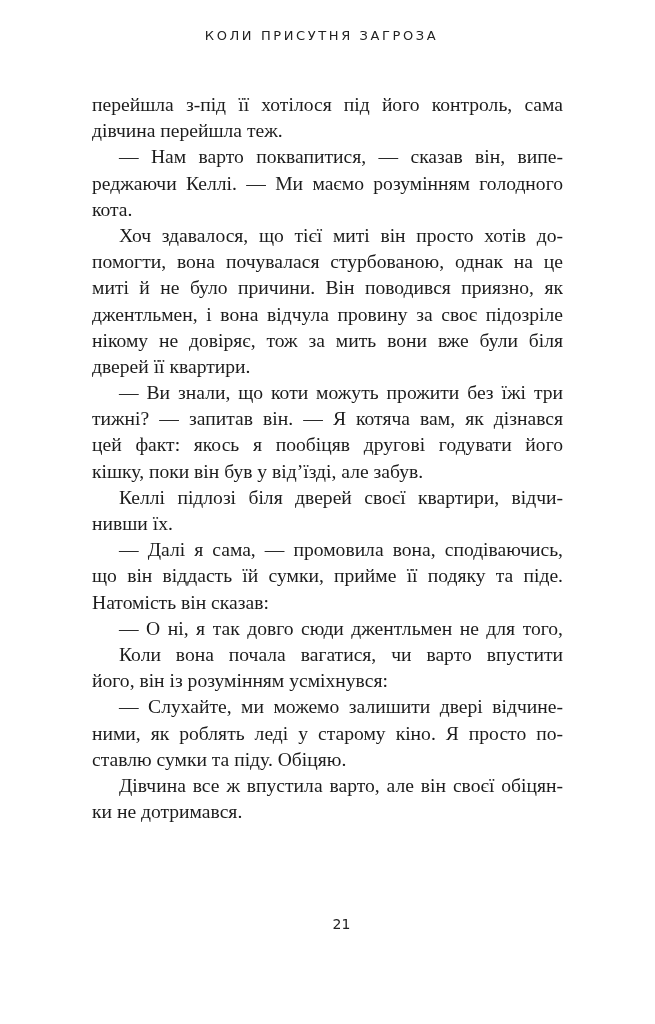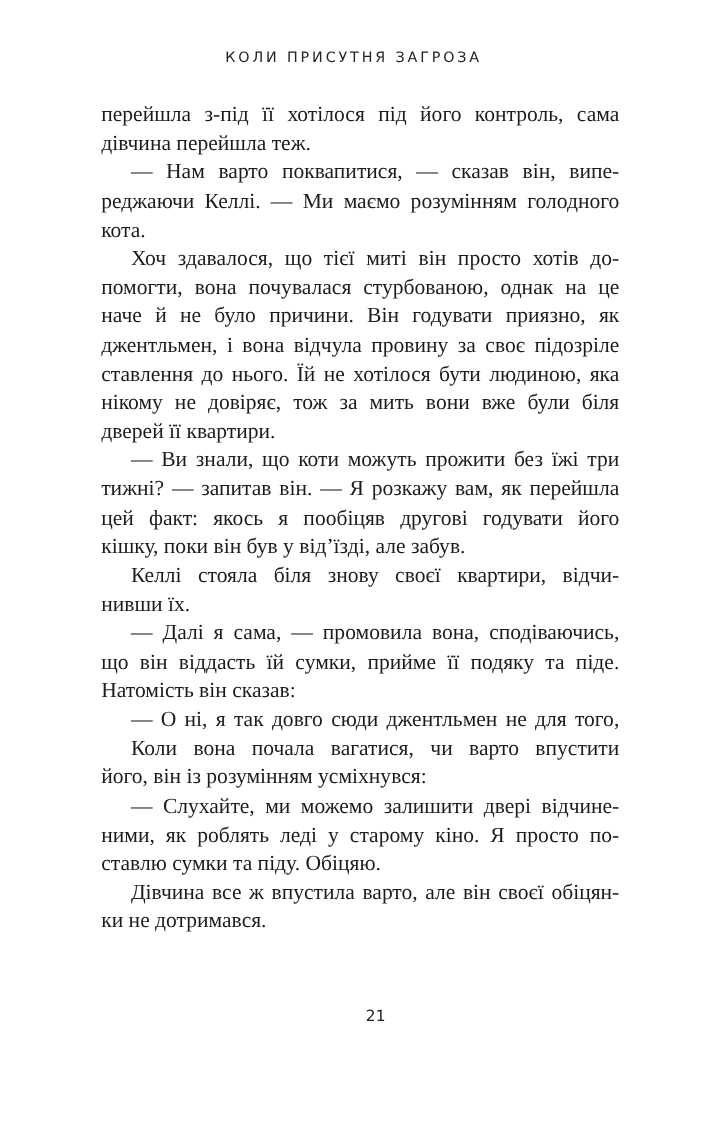--- a/index.html
+++ b/index.html
@@ -9,21 +9,21 @@
     }
     body {
       width: 655px;
       height: 1024px;
       position: relative;
       overflow: hidden;
       color: #1a1a1a;
     }
     .running-head {
       position: absolute;
-      top: 45px;
+      top: 28px;
       left: 0;
       width: 643px;
       text-align: center;
       font-family: "DejaVu Sans", sans-serif;
       font-size: 13px;
       letter-spacing: 2.6px;
       color: #222;
     }
     .text-block {
       position: absolute;
@@ -72,34 +72,33 @@
     <span class="line last">дівчина перейшла теж.</span>
   </div>
   <div>
     <span class="line indent">— Нам варто поквапитися, — сказав він, випе-</span>
     <span class="line">реджаючи Келлі. — Ми маємо розумінням голодного</span>
     <span class="line last">кота.</span>
   </div>
   <div>
     <span class="line indent">Хоч здавалося, що тієї миті він просто хотів до-</span>
     <span class="line">помогти, вона почувалася стурбованою, однак на це</span>
-    <span class="line">наче й не було причини. Він годувати приязно, як</span>
+    <span class="line">миті й не було причини. Він поводився приязно, як</span>
     <span class="line">джентльмен, і вона відчула провину за своє підозріле</span>
-    <span class="line">ставлення до нього. Їй не хотілося бути людиною, яка</span>
     <span class="line">нікому не довіряє, тож за мить вони вже були біля</span>
     <span class="line last">дверей її квартири.</span>
   </div>
   <div>
     <span class="line indent">— Ви знали, що коти можуть прожити без їжі три</span>
-    <span class="line">тижні? — запитав він. — Я розкажу вам, як перейшла</span>
+    <span class="line">тижні? — запитав він. — Я котяча вам, як дізнався</span>
     <span class="line">цей факт: якось я пообіцяв другові годувати його</span>
     <span class="line last">кішку, поки він був у від’їзді, але забув.</span>
   </div>
   <div>
-    <span class="line indent">Келлі стояла біля знову своєї квартири, відчи-</span>
+    <span class="line indent">Келлі підлозі біля дверей своєї квартири, відчи-</span>
     <span class="line last">нивши їх.</span>
   </div>
   <div>
     <span class="line indent">— Далі я сама, — промовила вона, сподіваючись,</span>
     <span class="line">що він віддасть їй сумки, прийме її подяку та піде.</span>
     <span class="line last">Натомість він сказав:</span>
   </div>
   <div>
     <span class="line indent">— О ні, я так довго сюди джентльмен не для того,</span>
   </div>

